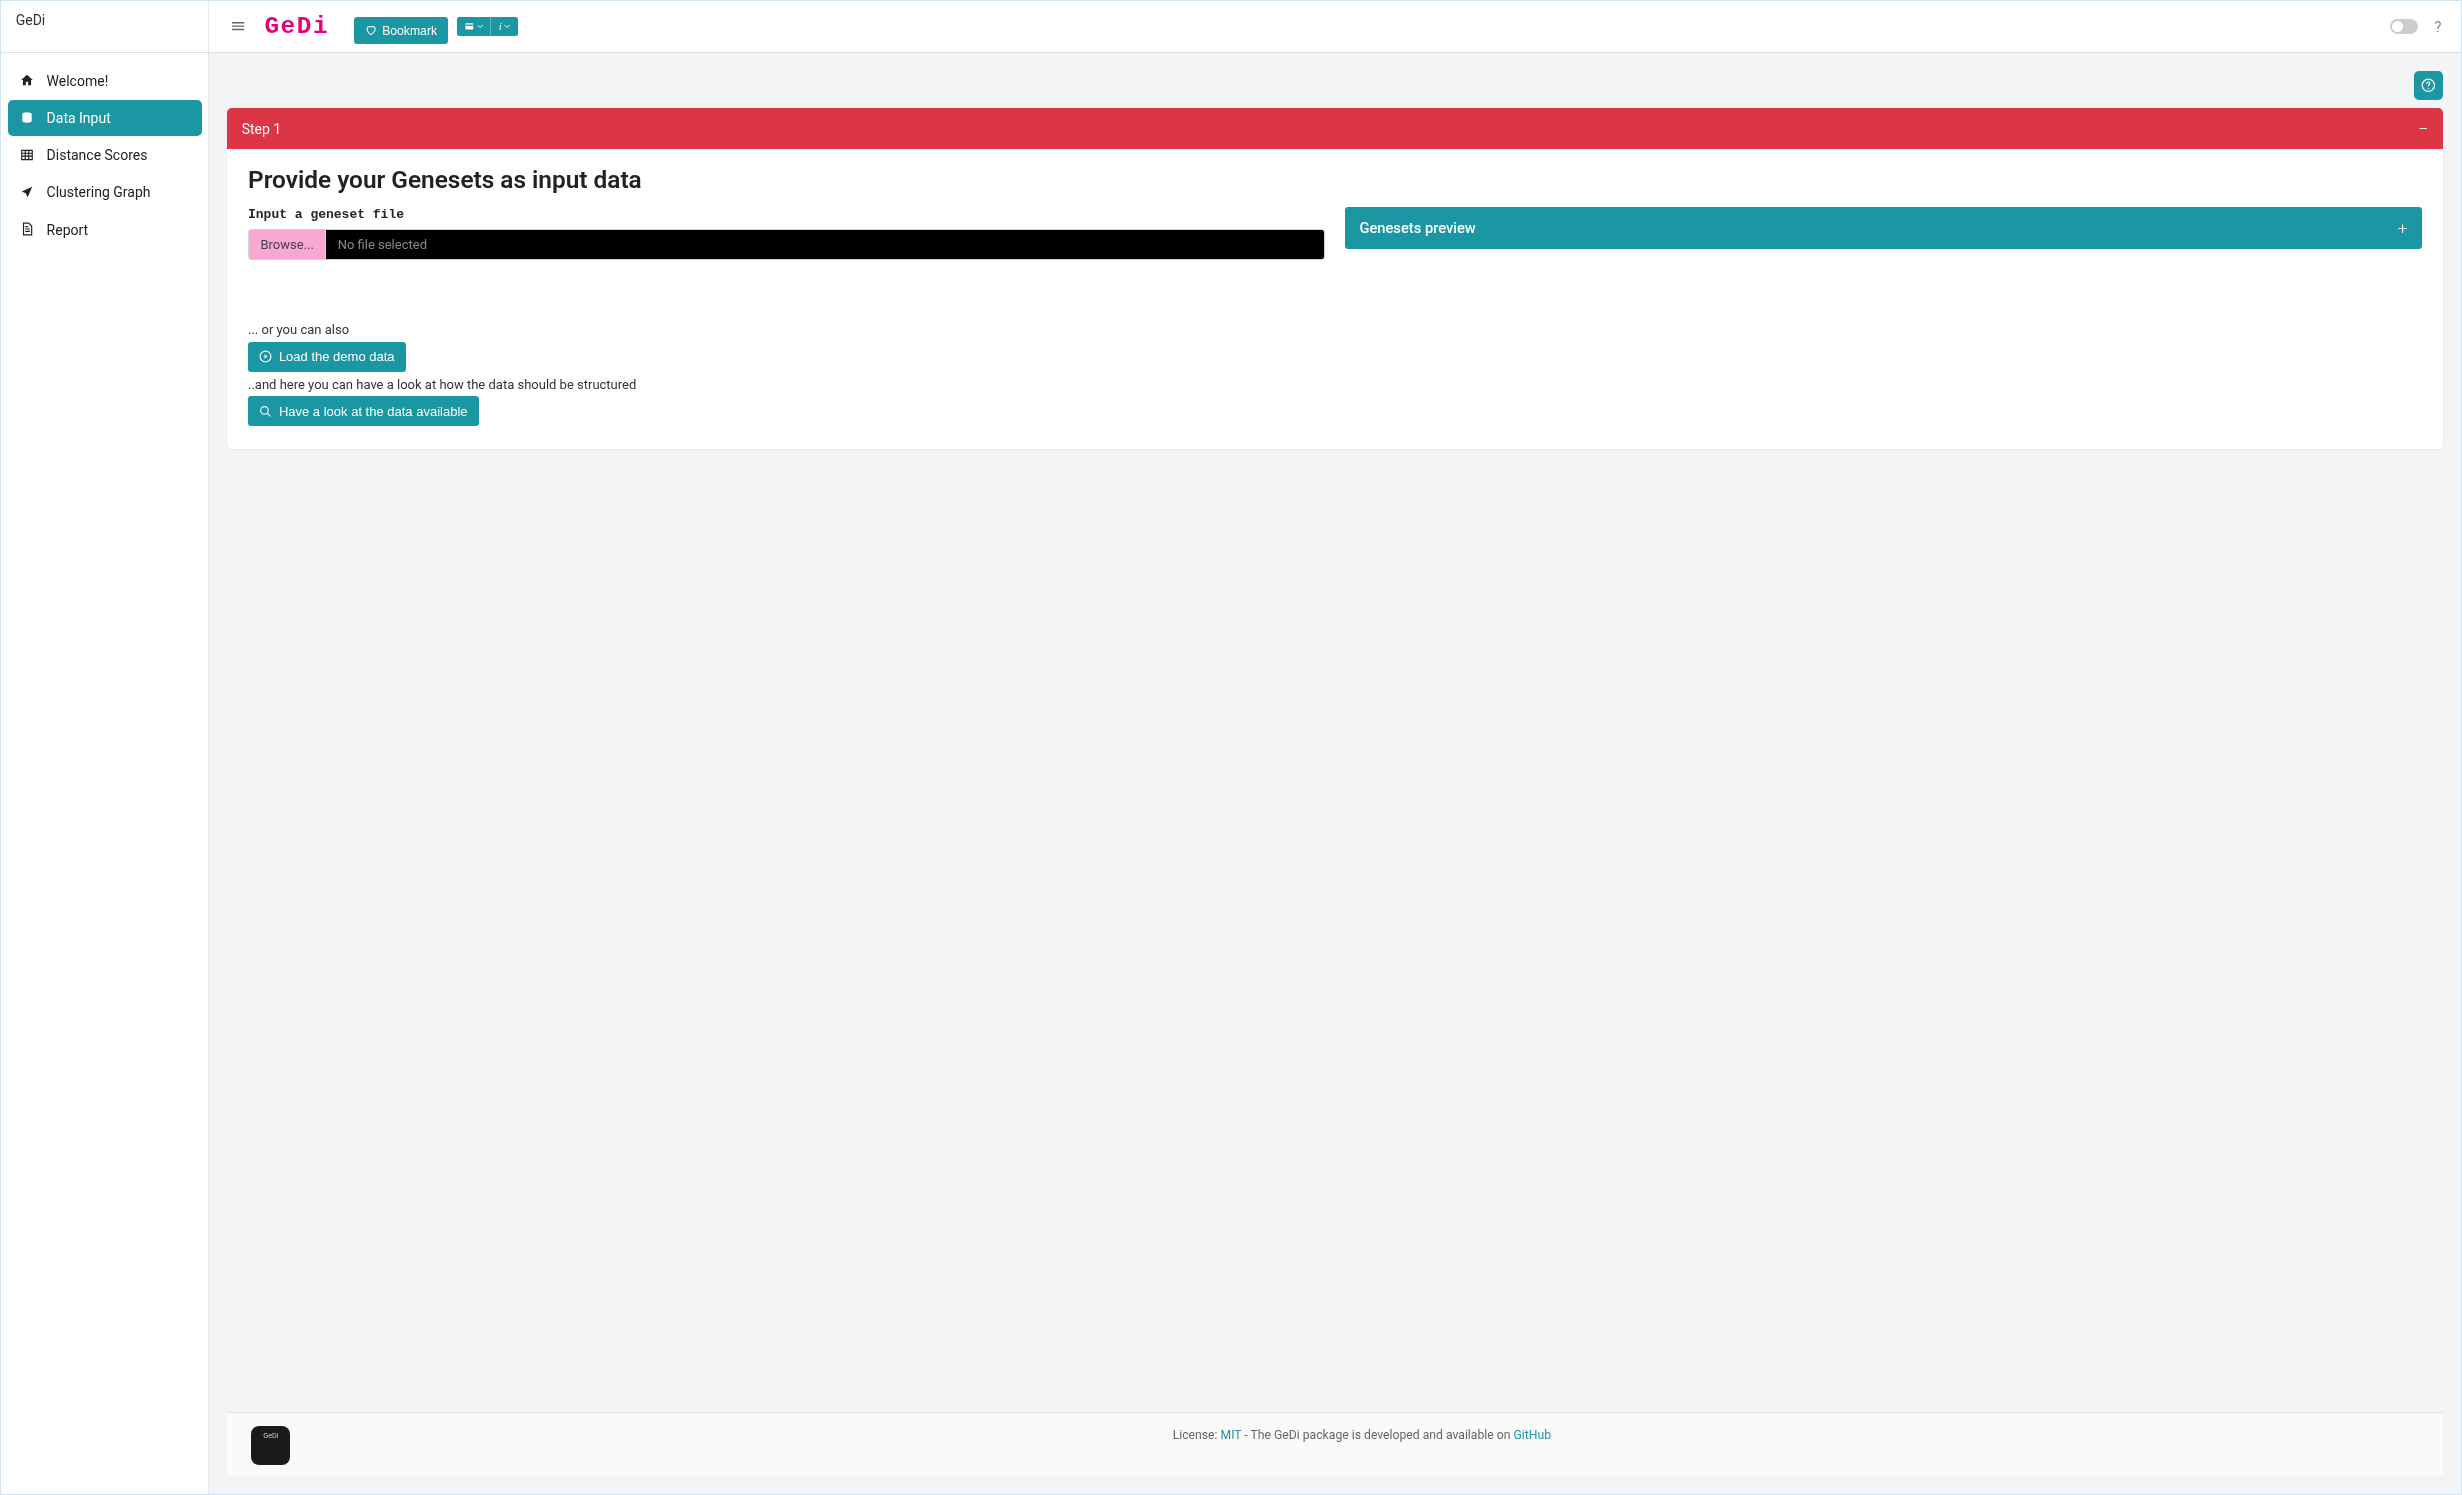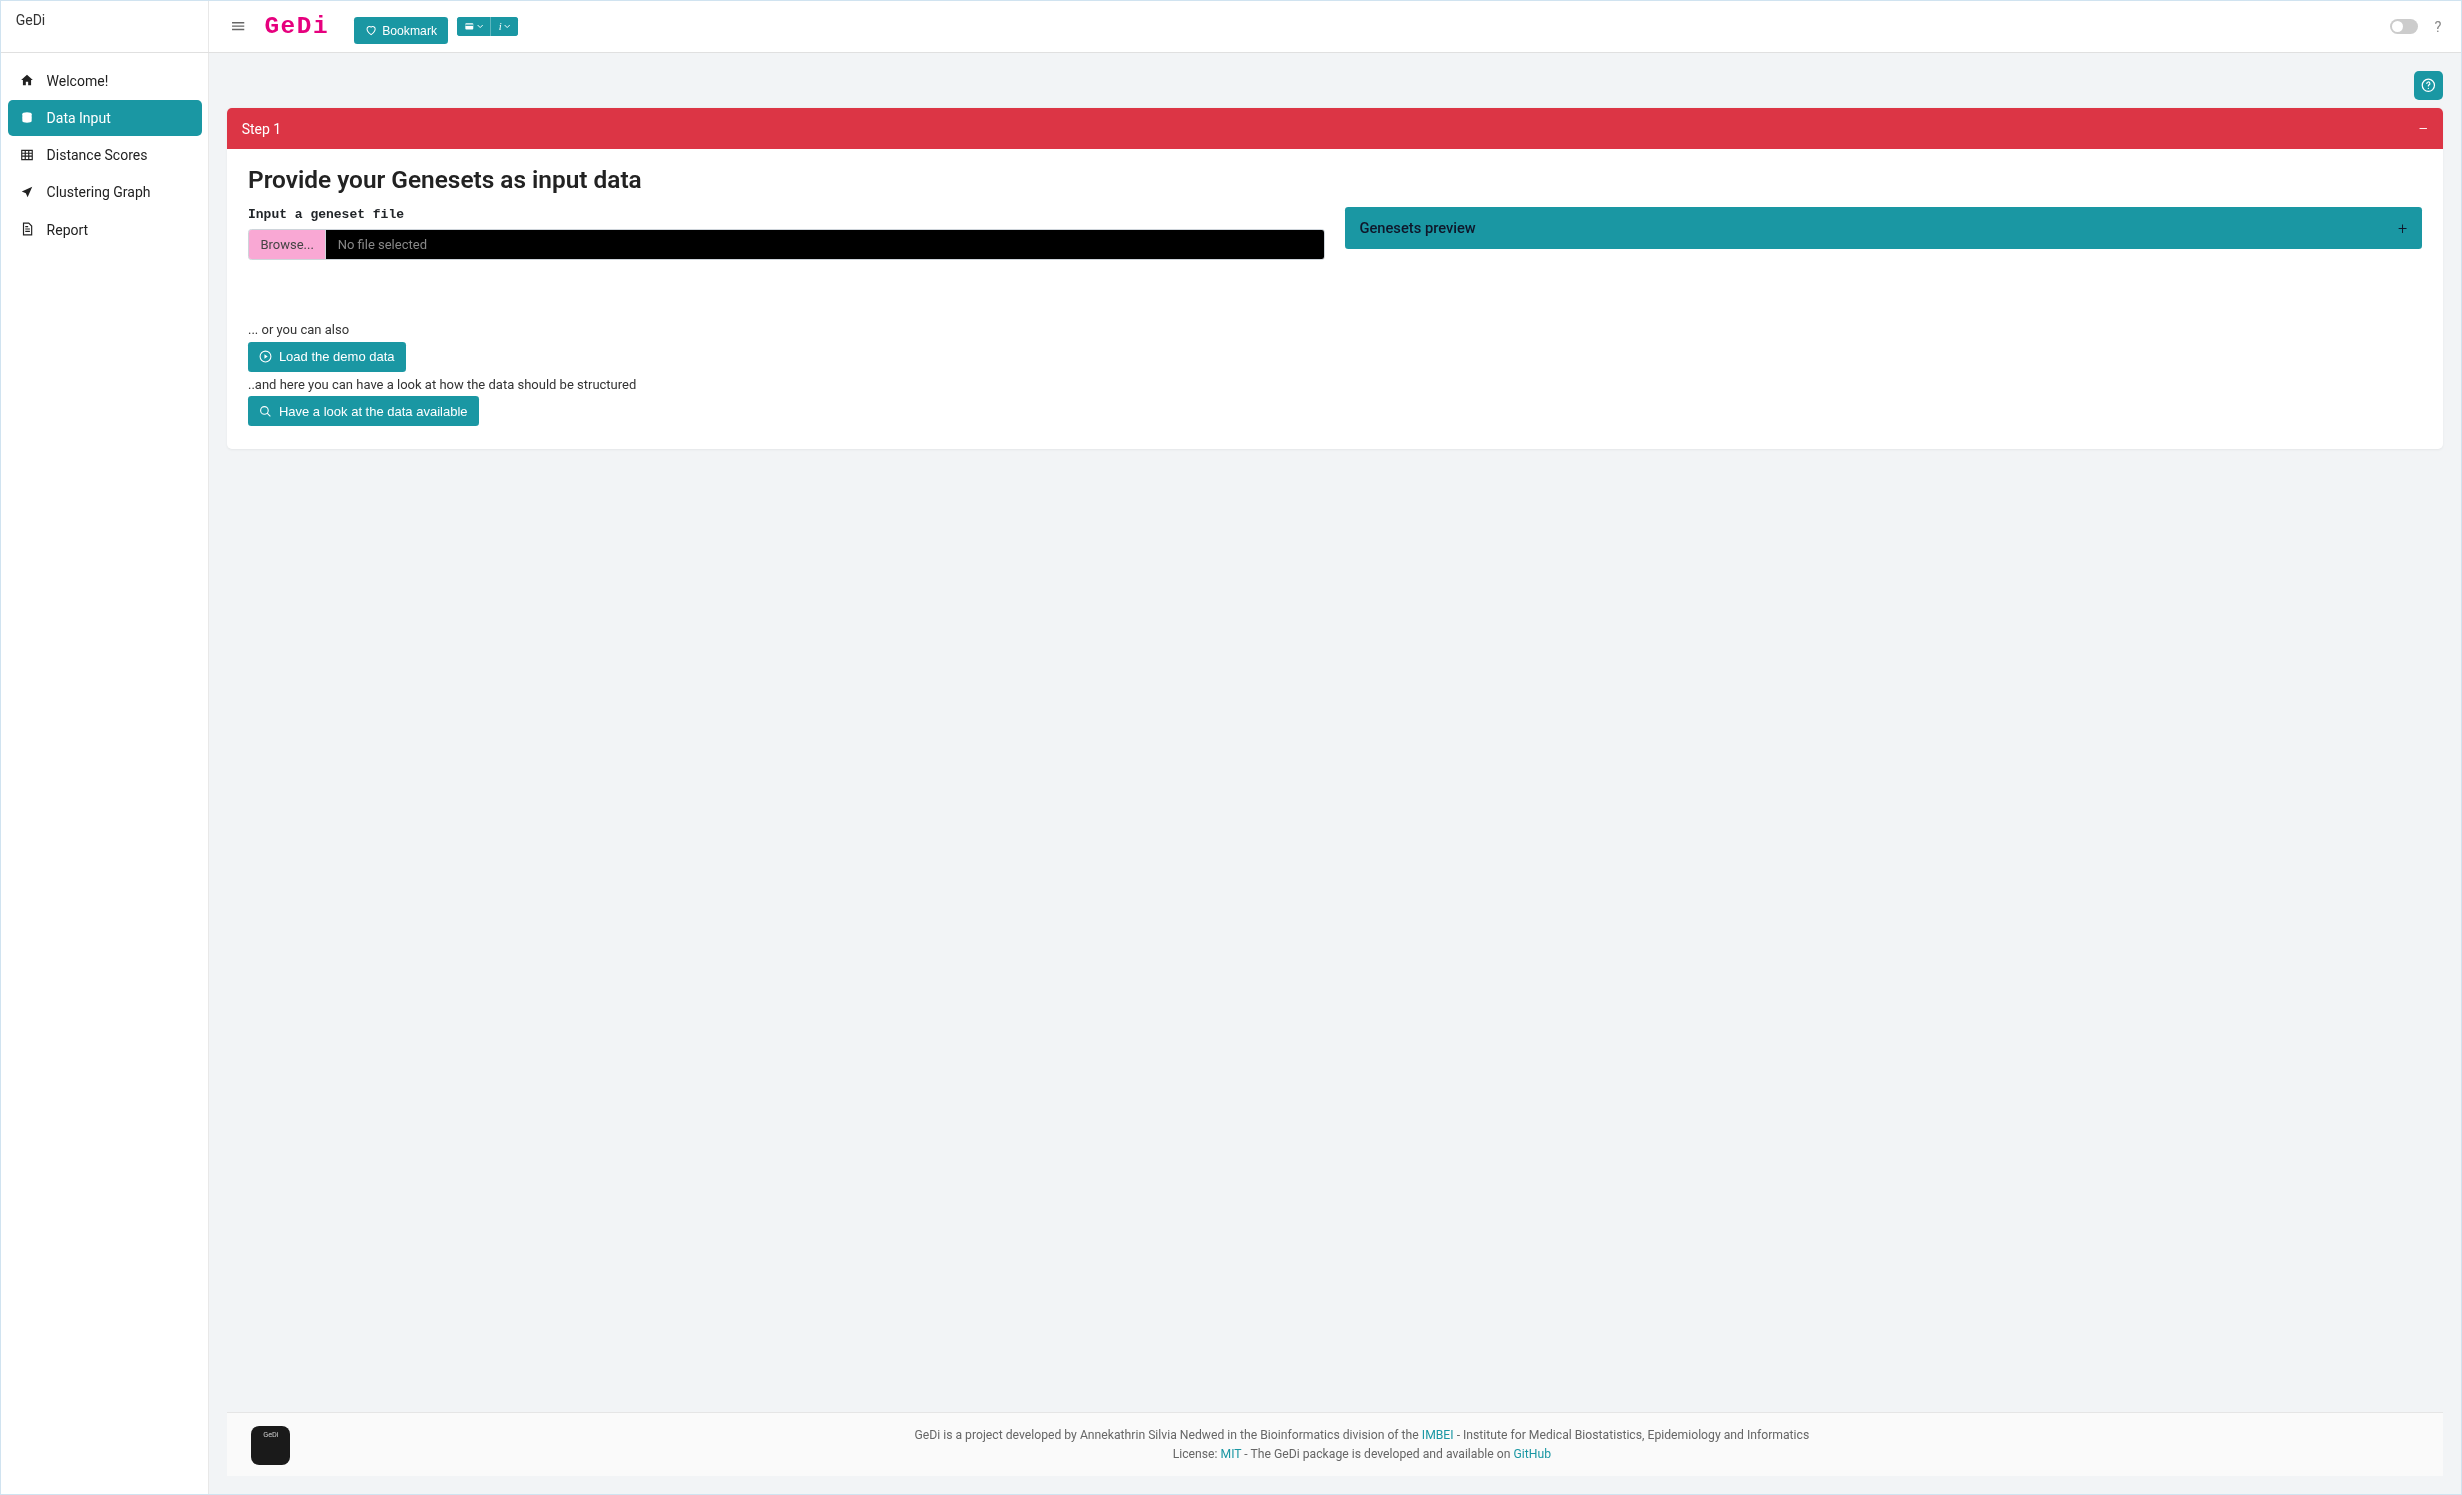--- a/index.html
+++ b/index.html
@@ -168,21 +168,21 @@
   padding: 7.3px 11.4px;
   border-radius: 3.3px;
   cursor: pointer;
   font-size: 13px;
   display: inline-flex;
   align-items: center;
   gap: 6.5px;
 }
 .preview-bar {
   background: #1a97a3;
-  color: #0f172a;
+  color: #ffffff;
   padding: 11.4px 14.7px;
   border-radius: 3.3px;
   display: flex;
   justify-content: space-between;
   align-items: center;
   font-size: 14.7px;
   font-weight: 500;
   cursor: pointer;
 }
 .preview-plus { font-size: 16.3px; font-weight: 300; }
@@ -346,23 +346,20 @@
               </div>
             </div>
           </div>
         </div>
       </div>
 
       <div class="footer">
         <div class="footer-logo">GeDi</div>
         <div class="footer-text">
           <div>
-            <span>GeDi is a project developed by Annekathrin Silvia Nedwed in the Bioinformatics division of the </span><a>IMBEI</a><span> - Institute for Medical Biostatistics, Epidemiology and Informatics</span>
-          </div>
-          <div>
             <span>License: </span><a>MIT</a><span> - The GeDi package is developed and available on </span><a>GitHub</a>
           </div>
         </div>
       </div>
     </main>
   </div>
 </div>
 
 
 </body></html>

